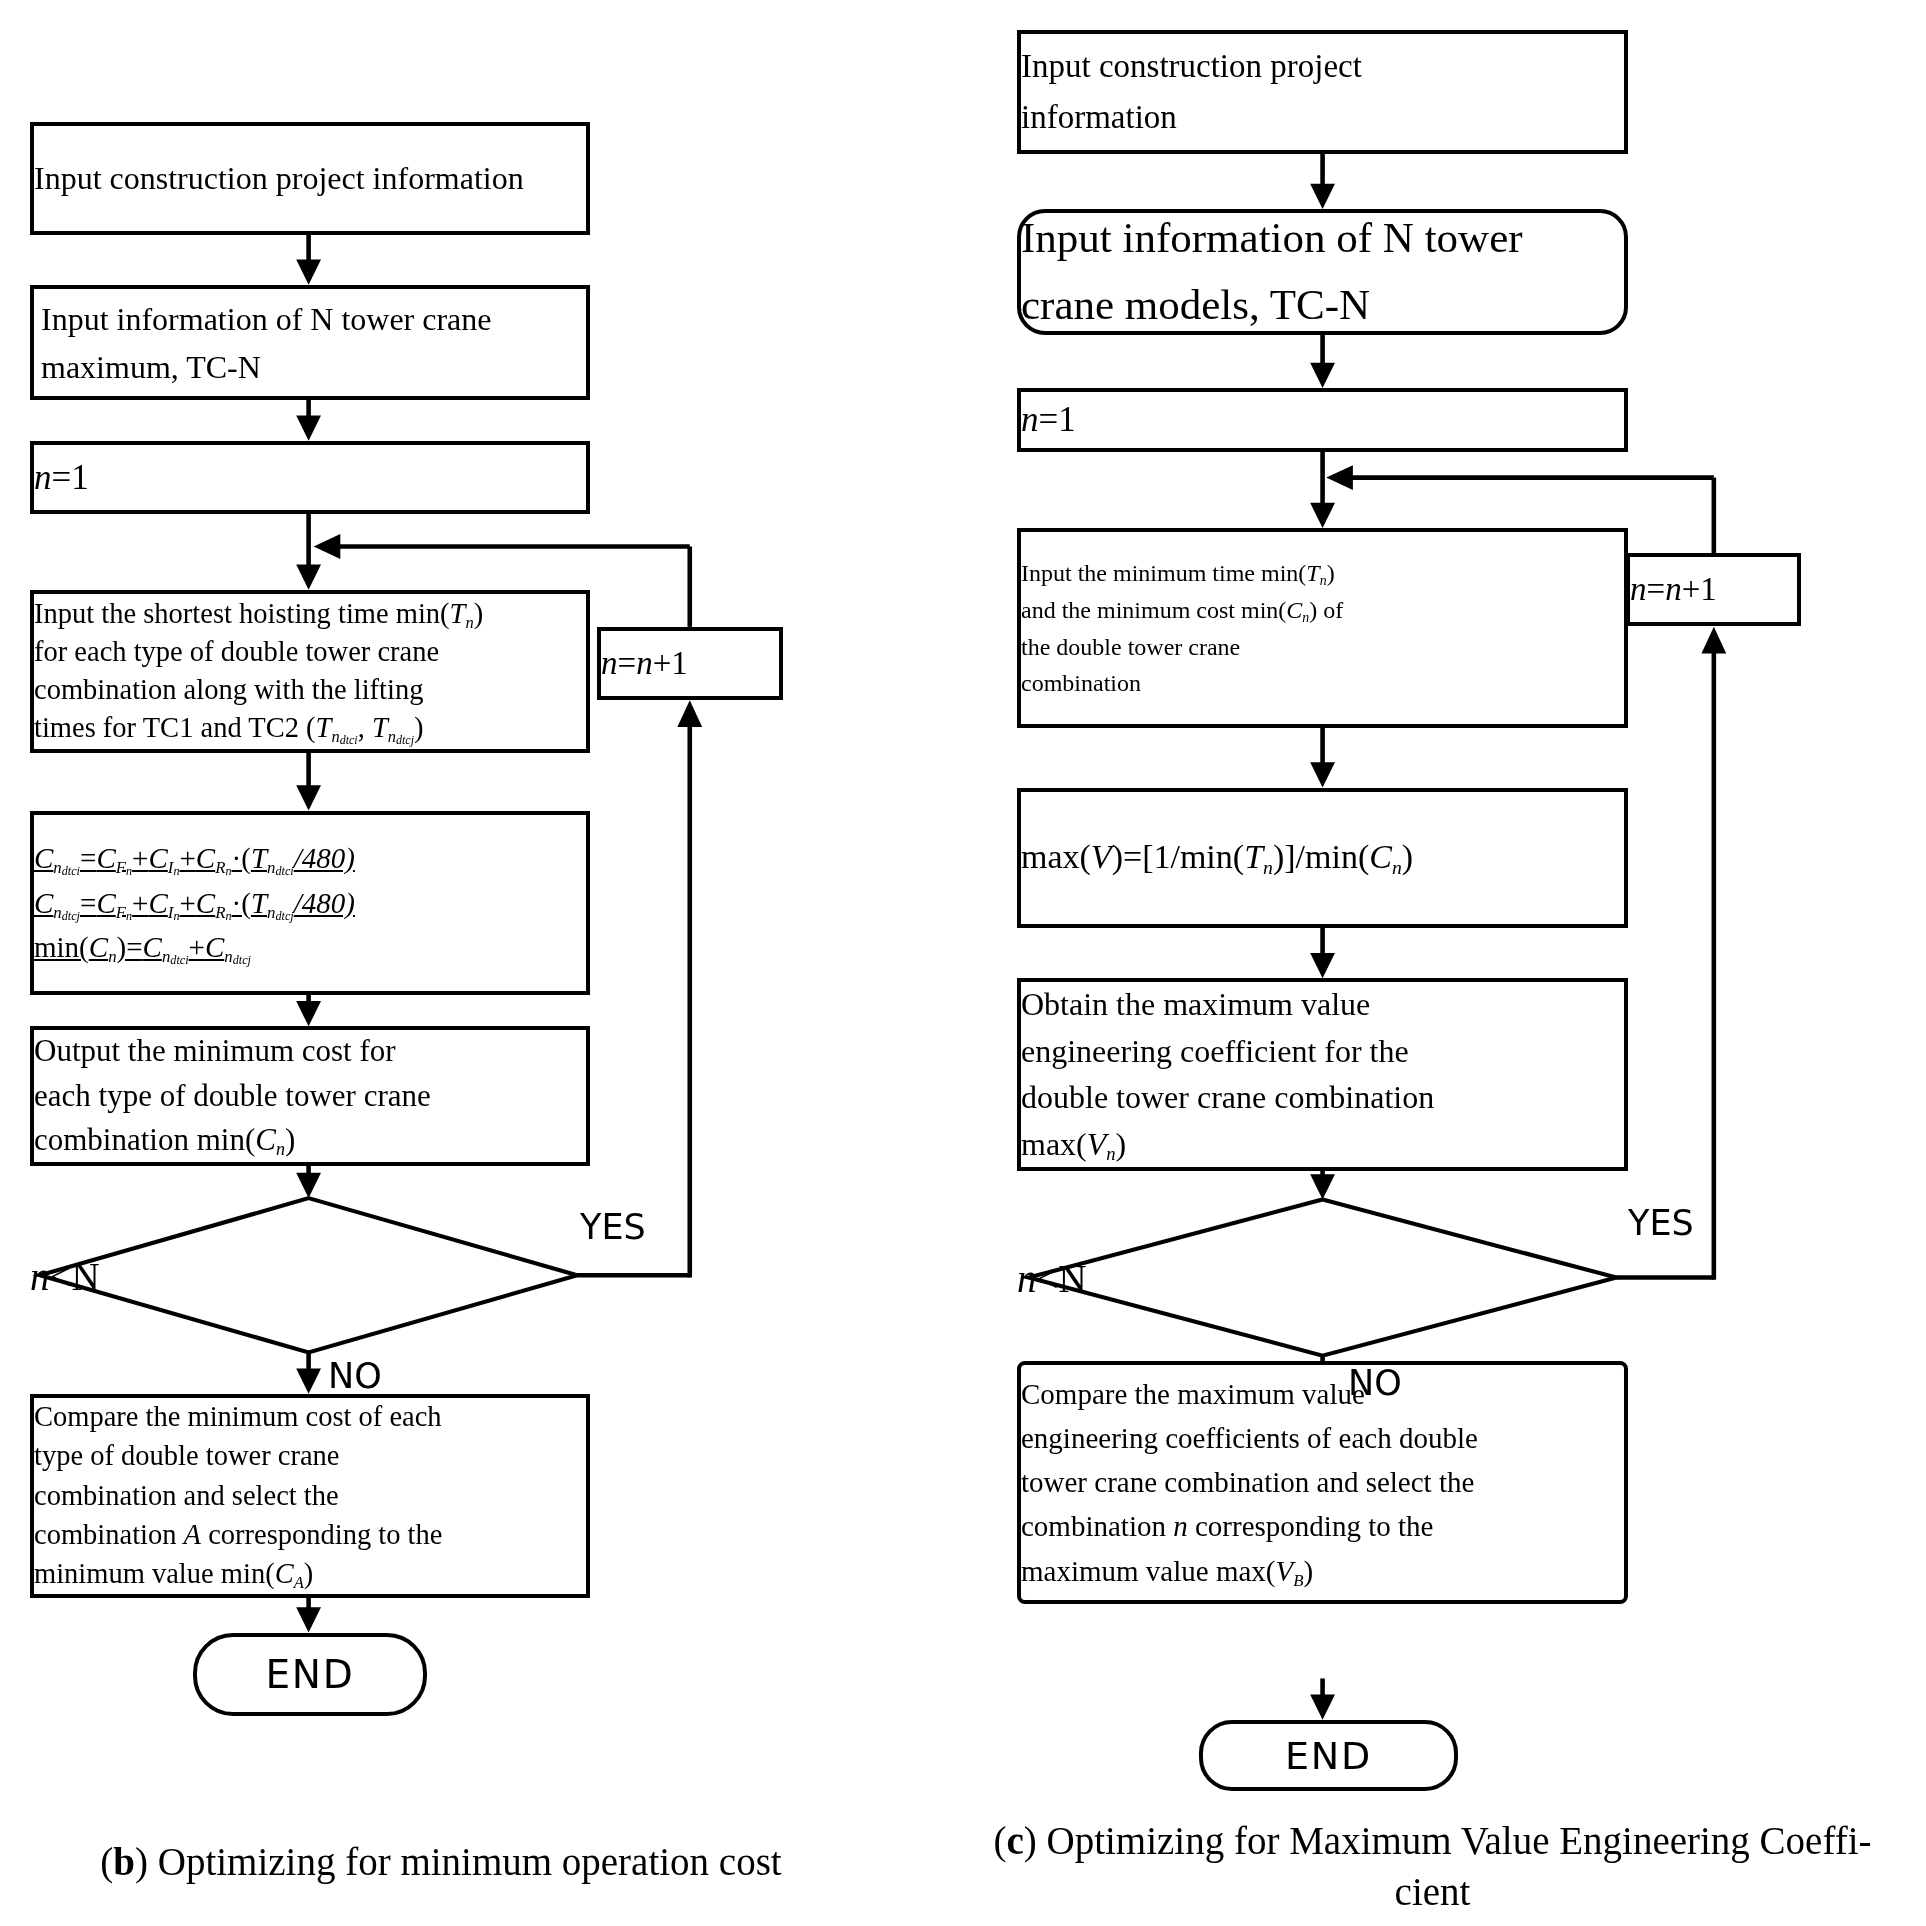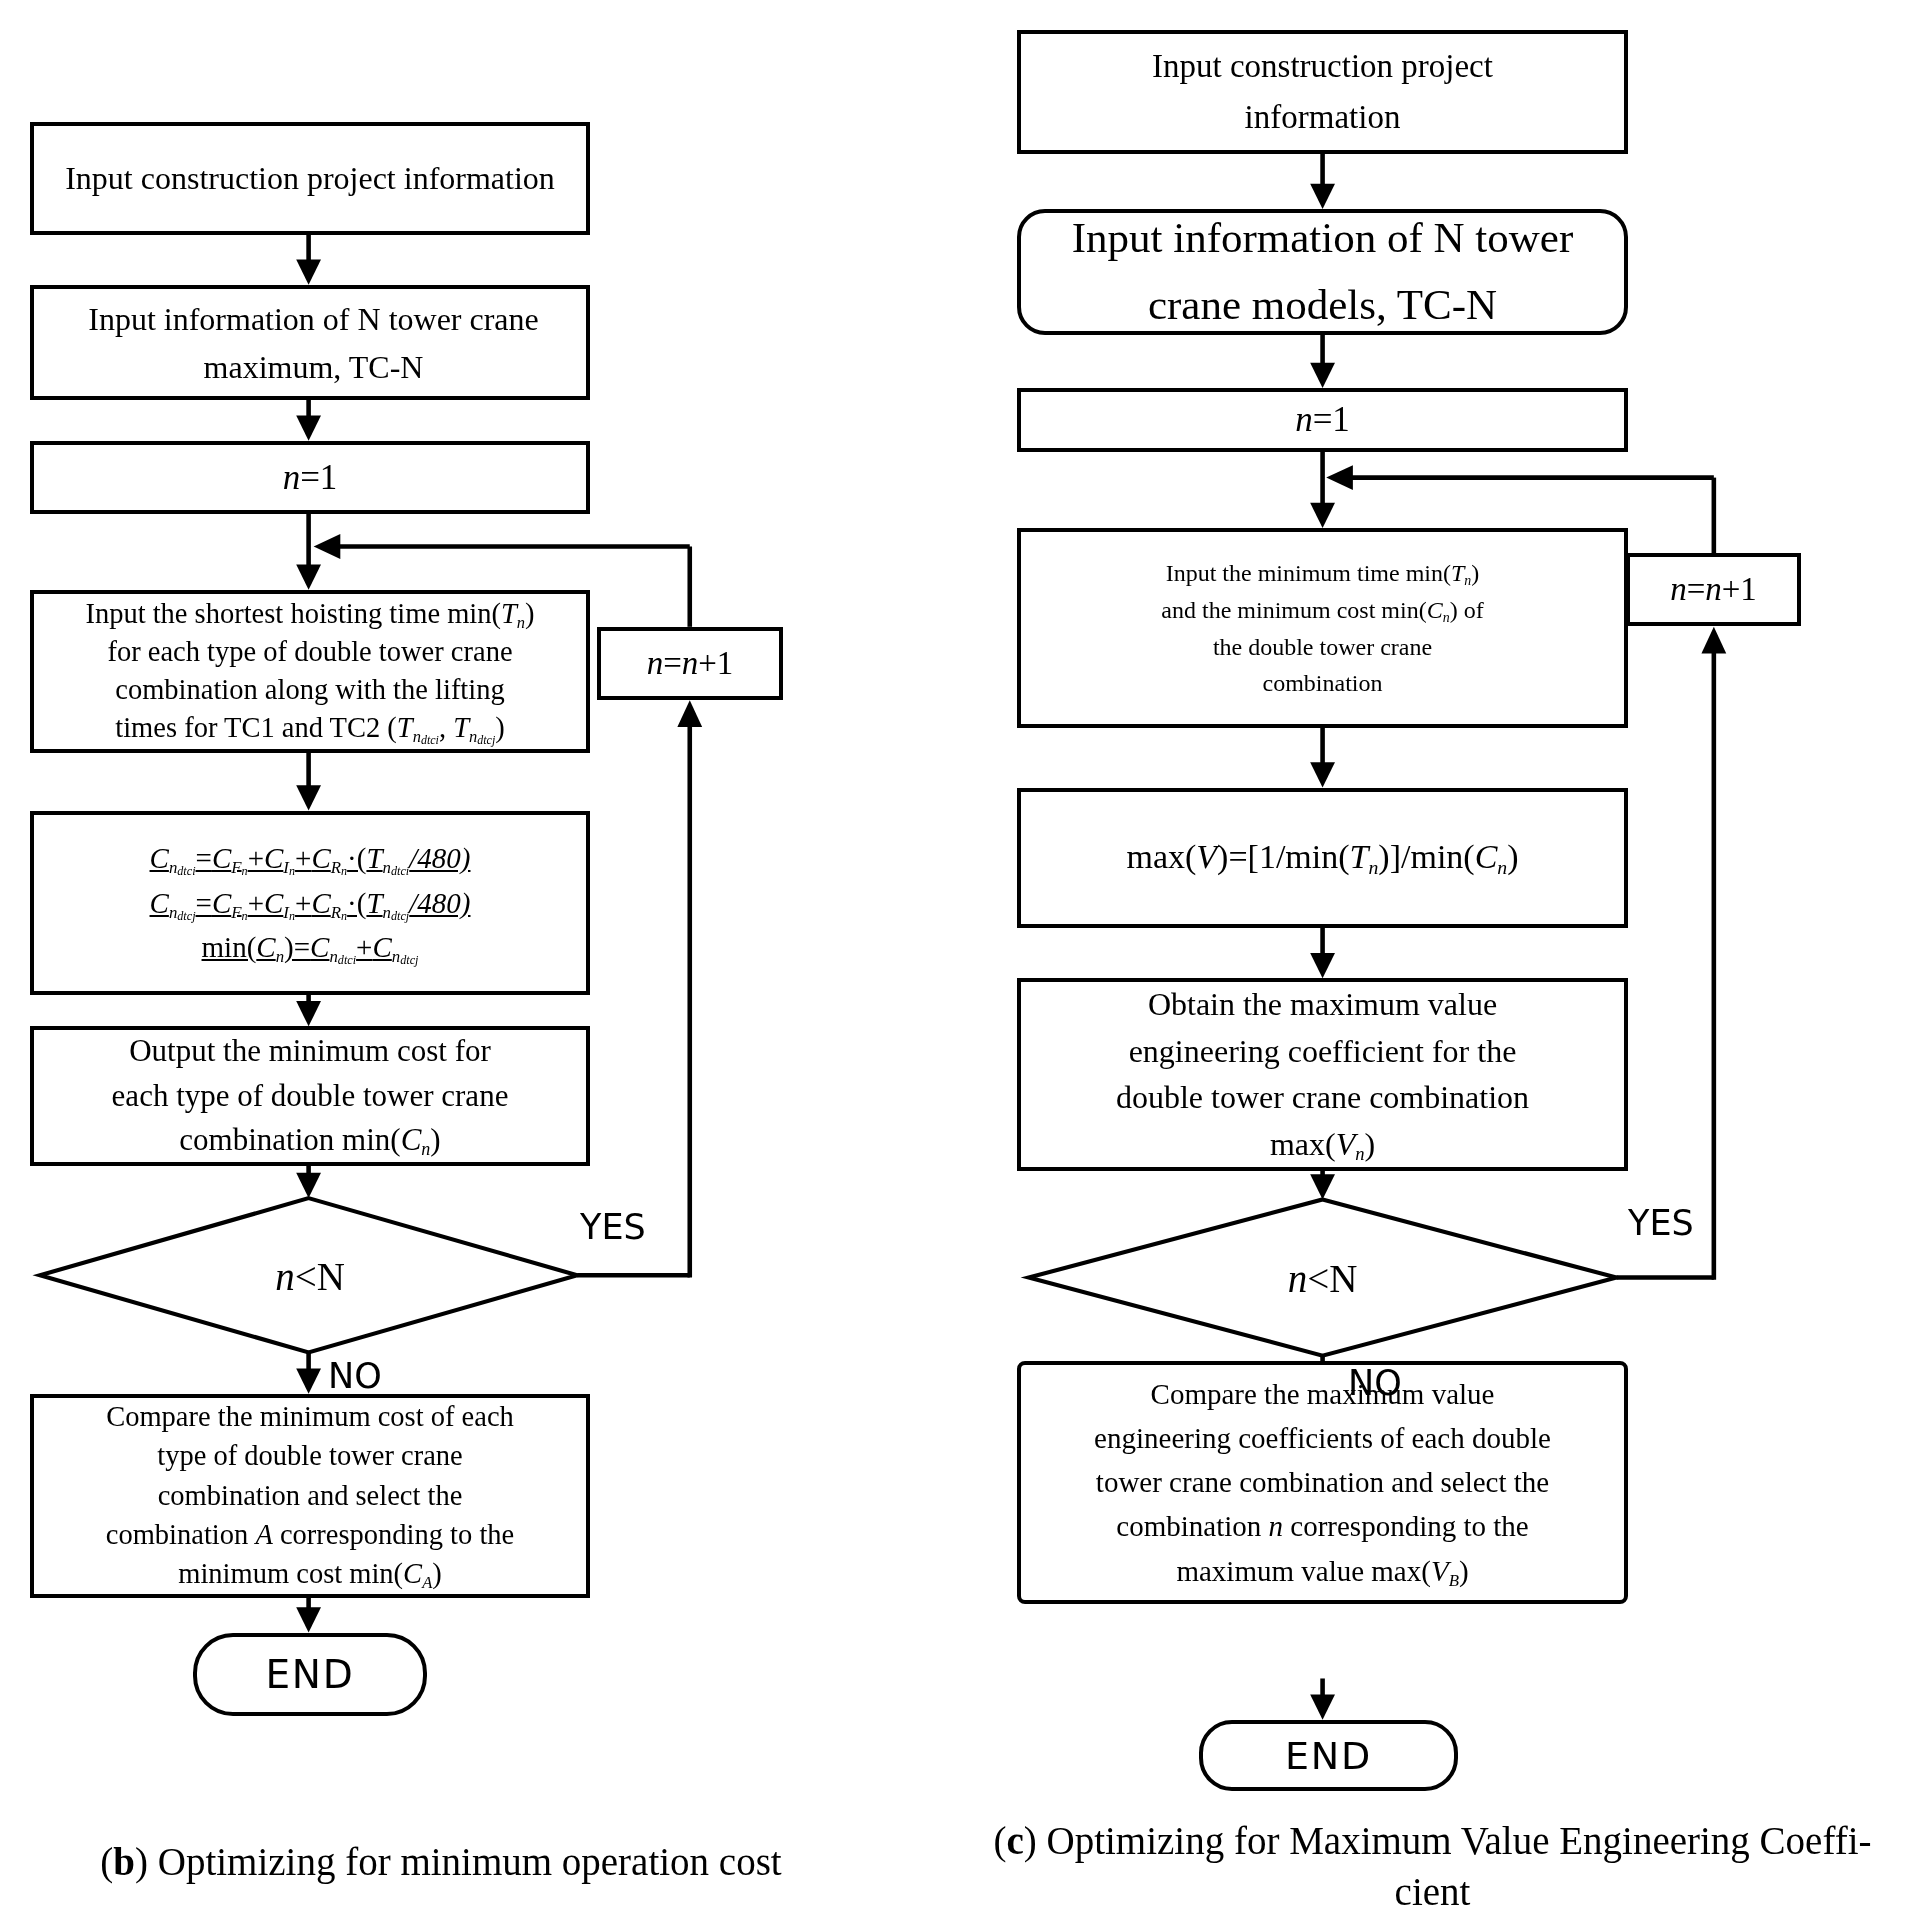--- a/index.html
+++ b/index.html
@@ -1,21 +1,21 @@
 <!DOCTYPE html>
 <html style="font-size:7.3px"><head>
 <meta charset="utf-8">
 <style>
   html,body{margin:0;padding:0;background:#ffffff;}
   #canvas{position:relative;width:1926px;height:1926px;background:#ffffff;overflow:hidden;
           font-family:"Liberation Serif",serif;color:#000;}
   #wires{position:absolute;left:0;top:0;z-index:1;}
   .node{position:absolute;box-sizing:border-box;background:#ffffff;border:4.1px solid #000;
         display:flex;flex-direction:column;justify-content:center;align-items:center;
-        text-align:center;z-index:2;}
+        text-align:left;z-index:2;}
   .plain{border:none;background:transparent;z-index:3;}
   .endnode{position:absolute;box-sizing:border-box;background:#fff;border:4.6px solid #000;
            display:flex;align-items:center;justify-content:center;z-index:2;
            font-family:"DejaVu Sans",sans-serif;font-weight:400;letter-spacing:1.8px;}
   .edge-label{position:absolute;z-index:3;font-family:"DejaVu Sans",sans-serif;font-size:35px;}
   .caption{position:absolute;z-index:3;text-align:center;font-size:39px;}
   .tl{width:100%;}
   .it{font-style:italic;}
   .bd{font-weight:700;}
   .sb{font-size:58%;vertical-align:-0.28em;}
@@ -161,21 +161,21 @@
 
   <div class="node" style="left:597px;top:627px;width:186px;height:73px;font-size:33px;border-width:4.6px;">
       <div class="tl"><span class="it">n</span><span>=</span><span class="it">n</span><span>+1</span></div>
     </div>
 
   <div class="node" style="left:30px;top:1394px;width:560px;height:204px;font-size:28.5px;line-height:1.38;">
       <div class="tl"><span>Compare the minimum cost of each</span></div>
       <div class="tl"><span>type of double tower crane</span></div>
       <div class="tl"><span>combination and select the</span></div>
       <div class="tl"><span>combination </span><span class="it">A</span><span> corresponding to the</span></div>
-      <div class="tl"><span>minimum cost min(</span><span class="it">C</span><span class="it sb">A</span><span>)</span></div>
+      <div class="tl"><span>minimum value min(</span><span class="it">C</span><span class="it sb">A</span><span>)</span></div>
     </div>
 
   <div class="endnode" style="left:193px;top:1633px;width:234px;height:83px;border-radius:40px;font-size:39px;">END</div>
 
   <div class="caption" style="left:0px;top:1839px;width:882px;font-size:39px;">
       <div class="tl"><span>(</span><span class="bd">b</span><span>) Optimizing for minimum operation cost</span></div>
     </div>
 
   <div class="node" style="left:1017px;top:30px;width:611px;height:124px;font-size:33px;line-height:1.55;">
       <div class="tl"><span>Input construction project</span></div>

